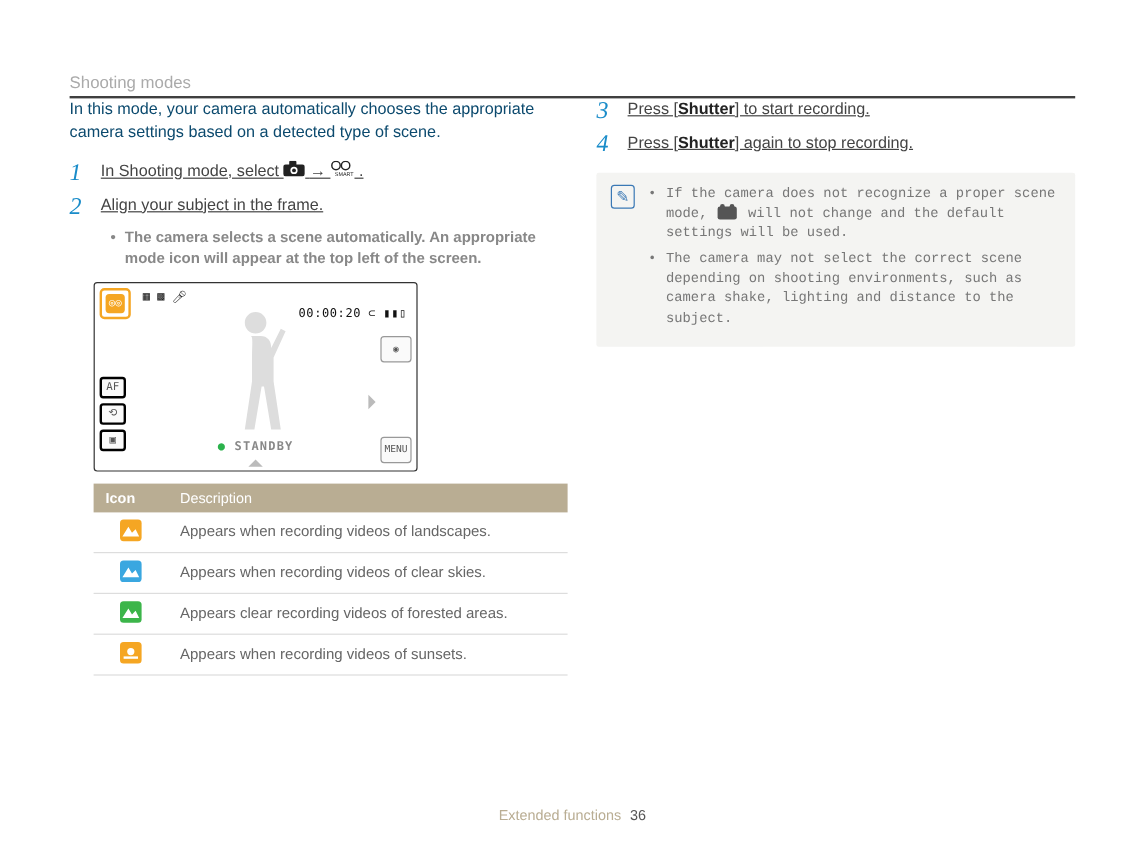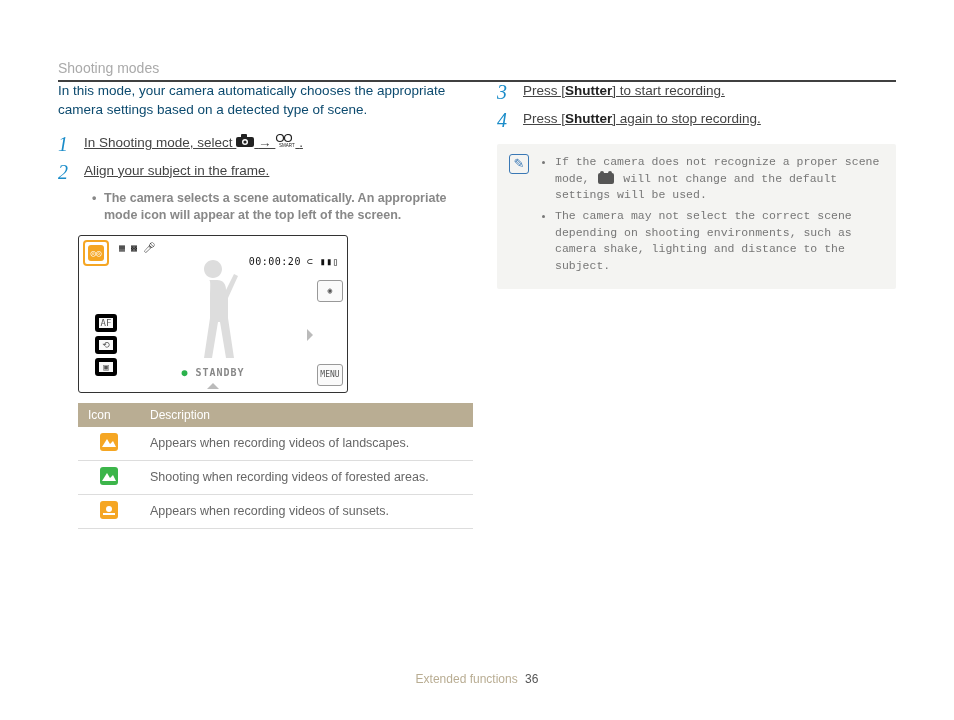--- a/index.html
+++ b/index.html
@@ -97,22 +97,22 @@
   .cam-active-inner { width:16px;height:16px;background:#f5a623;border-radius:3px;display:flex;align-items:center;justify-content:center;color:#fff;font-size:9px; }
   .cam-topicons {
     position: absolute; top: 6px; left: 40px;
     display: flex; gap: 6px; font-size: 10px; color: #222;
   }
   .cam-topright {
     position: absolute; top: 6px; right: 8px; font-size: 10px; color:#111; letter-spacing:0.5px;
     display:flex; align-items:center; gap:6px;margin-top:14px;
   }
   .cam-side {
-    position: absolute; left: 16px;
-    width: 22px; height: 18px; border: 4px solid #000000; border-radius: 3px;
+    position: absolute; left: 4px;
+    width: 22px; height: 18px; border: 2px solid #000000; border-radius: 3px;
     display:flex;align-items:center;justify-content:center;font-size:9px;color:#555;
     background:#fafafa;
   }
   .cam-rightbtn {
     position: absolute; right: 4px;
     width: 26px; height: 22px; border:1px solid #999;border-radius:3px;
     background:#fafafa;display:flex;align-items:center;justify-content:center;font-size:8px;color:#555;
   }
   .silhouette {
     position: absolute; left: 50%; top: 18px; transform: translateX(-50%);
@@ -139,21 +139,21 @@
     font-size: 12.5px;
   }
   .icon-table th {
     background: #b9ad93;
     color: #fff;
     font-weight: 400;
     text-align: left;
     padding: 5px 10px;
     font-size: 12px;
   }
-  .icon-table th:first-child { width: 62px; }
+  .icon-table th:first-child { width: 62px; font-weight: bold; }
   .icon-table td {
     padding: 6px 10px;
     border-bottom: 1px solid #ddd;
     color: #666;
   }
   .scene-icon {
     display:inline-block; width:18px; height:18px; border-radius:3px;
     position:relative;
   }
   .scene-icon svg { display:block; }
@@ -276,25 +276,33 @@
           <tr>
             <td style="text-align:center">
               <span class="scene-icon ic-orange"><svg width="18" height="18" viewBox="0 0 18 18">
                     <path d="M2 14 L7 6 L10 11 L13 8 L16 14 Z" fill="#fff"></path>
                   </svg></span>
             </td>
             <td>Appears when recording videos of landscapes.</td>
           </tr>
           <tr>
             <td style="text-align:center">
+              <span class="scene-icon ic-blue"><svg width="18" height="18" viewBox="0 0 18 18">
+                    <path d="M2 14 L7 6 L10 11 L13 8 L16 14 Z" fill="#fff"></path>
+                  </svg></span>
+            </td>
+            <td>Appears when recording videos of clear skies.</td>
+          </tr>
+          <tr>
+            <td style="text-align:center">
               <span class="scene-icon ic-green"><svg width="18" height="18" viewBox="0 0 18 18">
                     <path d="M2 14 L7 6 L10 11 L13 8 L16 14 Z" fill="#fff"></path>
                   </svg></span>
             </td>
-            <td>Shooting when recording videos of forested areas.</td>
+            <td>Appears clear recording videos of forested areas.</td>
           </tr>
           <tr>
             <td style="text-align:center">
               <span class="scene-icon ic-orange"><svg width="18" height="18" viewBox="0 0 18 18">
                     <circle cx="9" cy="8" r="3" fill="#fff"></circle>
                     <rect x="3" y="12" width="12" height="2" fill="#fff"></rect>
                   </svg></span>
             </td>
             <td>Appears when recording videos of sunsets.</td>
           </tr>

